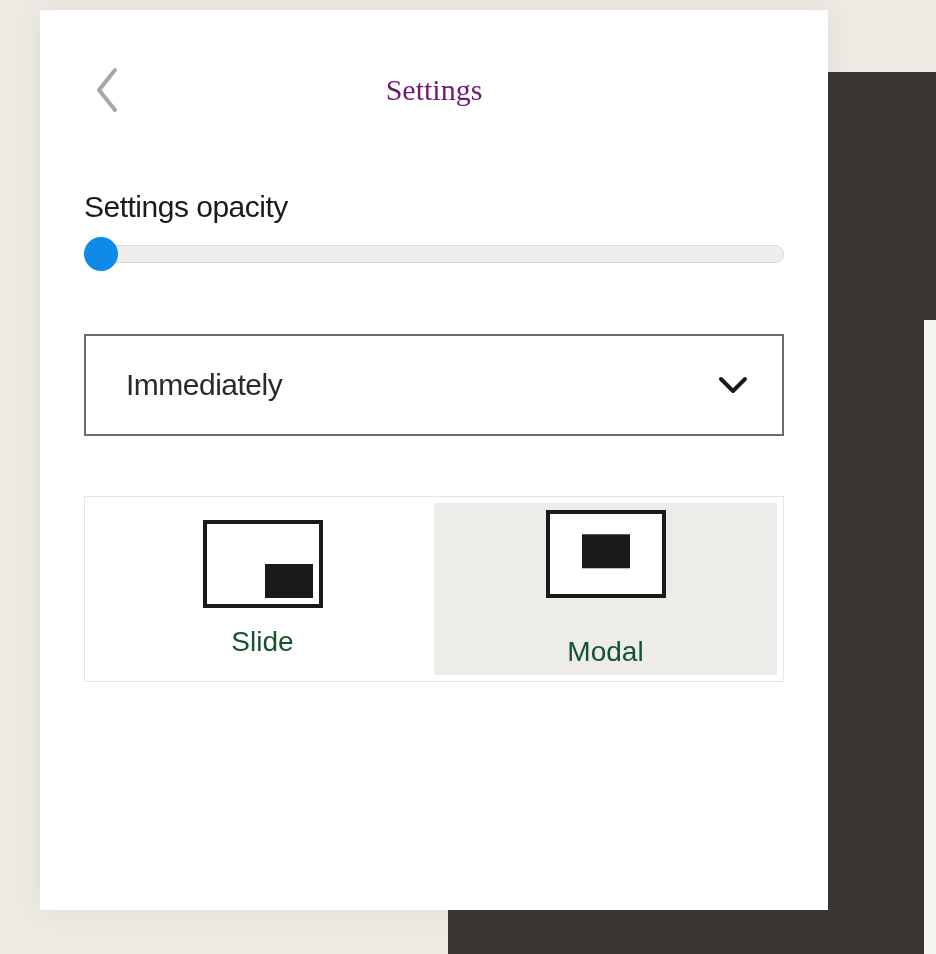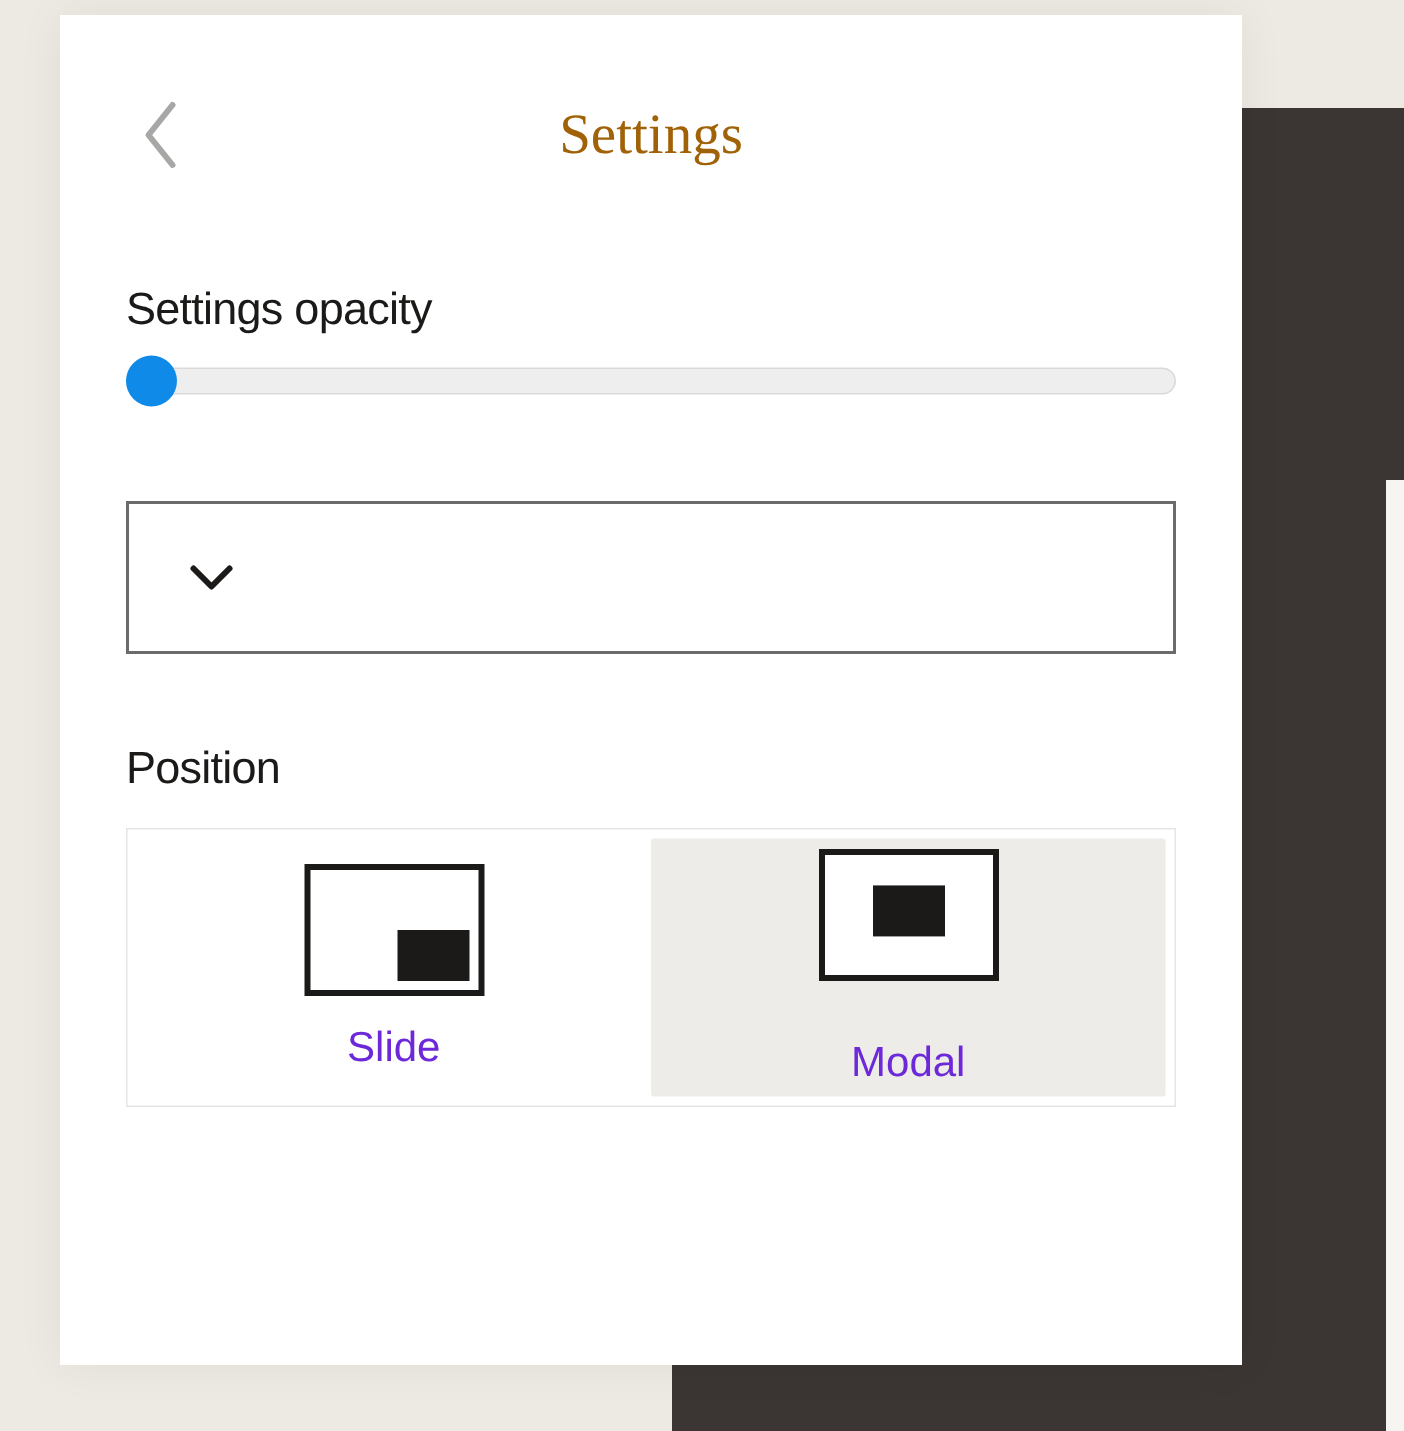--- a/index.html
+++ b/index.html
@@ -52,22 +52,22 @@
     width: 48px;
     height: 48px;
     display: flex;
     align-items: center;
     justify-content: center;
     cursor: pointer;
   }
   .back-btn svg { stroke: #a7a7a6; }
   .panel-title {
     font-family: Georgia, "Times New Roman", serif;
-    font-size: 38px;
-    color: #a16207;
+    font-size: 30px;
+    color: #701a75;
     font-weight: 400;
   }
   .section { margin-top: 60px; }
   .section:first-of-type { margin-top: 50px; }
   .section-label {
     font-size: 30px;
     font-weight: 500;
     color: #1b1a18;
     margin: 0 0 10px 0;
     letter-spacing: -0.5px;
@@ -150,21 +150,21 @@
     width: 48px; height: 34px;
     right: 6px; bottom: 6px;
   }
   .pos-icon.modal .inner {
     width: 48px; height: 34px;
     left: 50%; top: 50%;
     transform: translate(-50%,-58%);
   }
   .pos-label {
     font-size: 28px;
-    color: #6d28d9;
+    color: #14532d;
   }
 </style>
 </head>
 <body>
 
 <div class="bg-dark"></div>
 <div class="bg-side"></div>
 
 <div class="panel">
 
@@ -180,28 +180,28 @@
   <div class="section">
     <h3 class="section-label">Settings opacity</h3>
     <div class="slider-wrap">
       <div class="slider-track"></div>
       <div class="slider-thumb" style="left: 0px;"></div>
     </div>
   </div>
 
   <div class="section">
     <div class="select">
+      <span class="select-value">Immediately</span>
       <svg width="30" height="18" viewBox="0 0 30 18" fill="none" stroke-width="4" stroke-linecap="round" stroke-linejoin="round">
         <polyline points="3,3 15,15 27,3"></polyline>
       </svg>
     </div>
   </div>
 
   <div class="section">
-    <h3 class="section-label">Position</h3>
     <div class="pos-group">
 
       <div class="pos-option">
         <div class="pos-icon slide">
           <div class="inner"></div>
         </div>
         <div class="pos-label">Slide</div>
       </div>
 
       <div class="pos-option selected">

